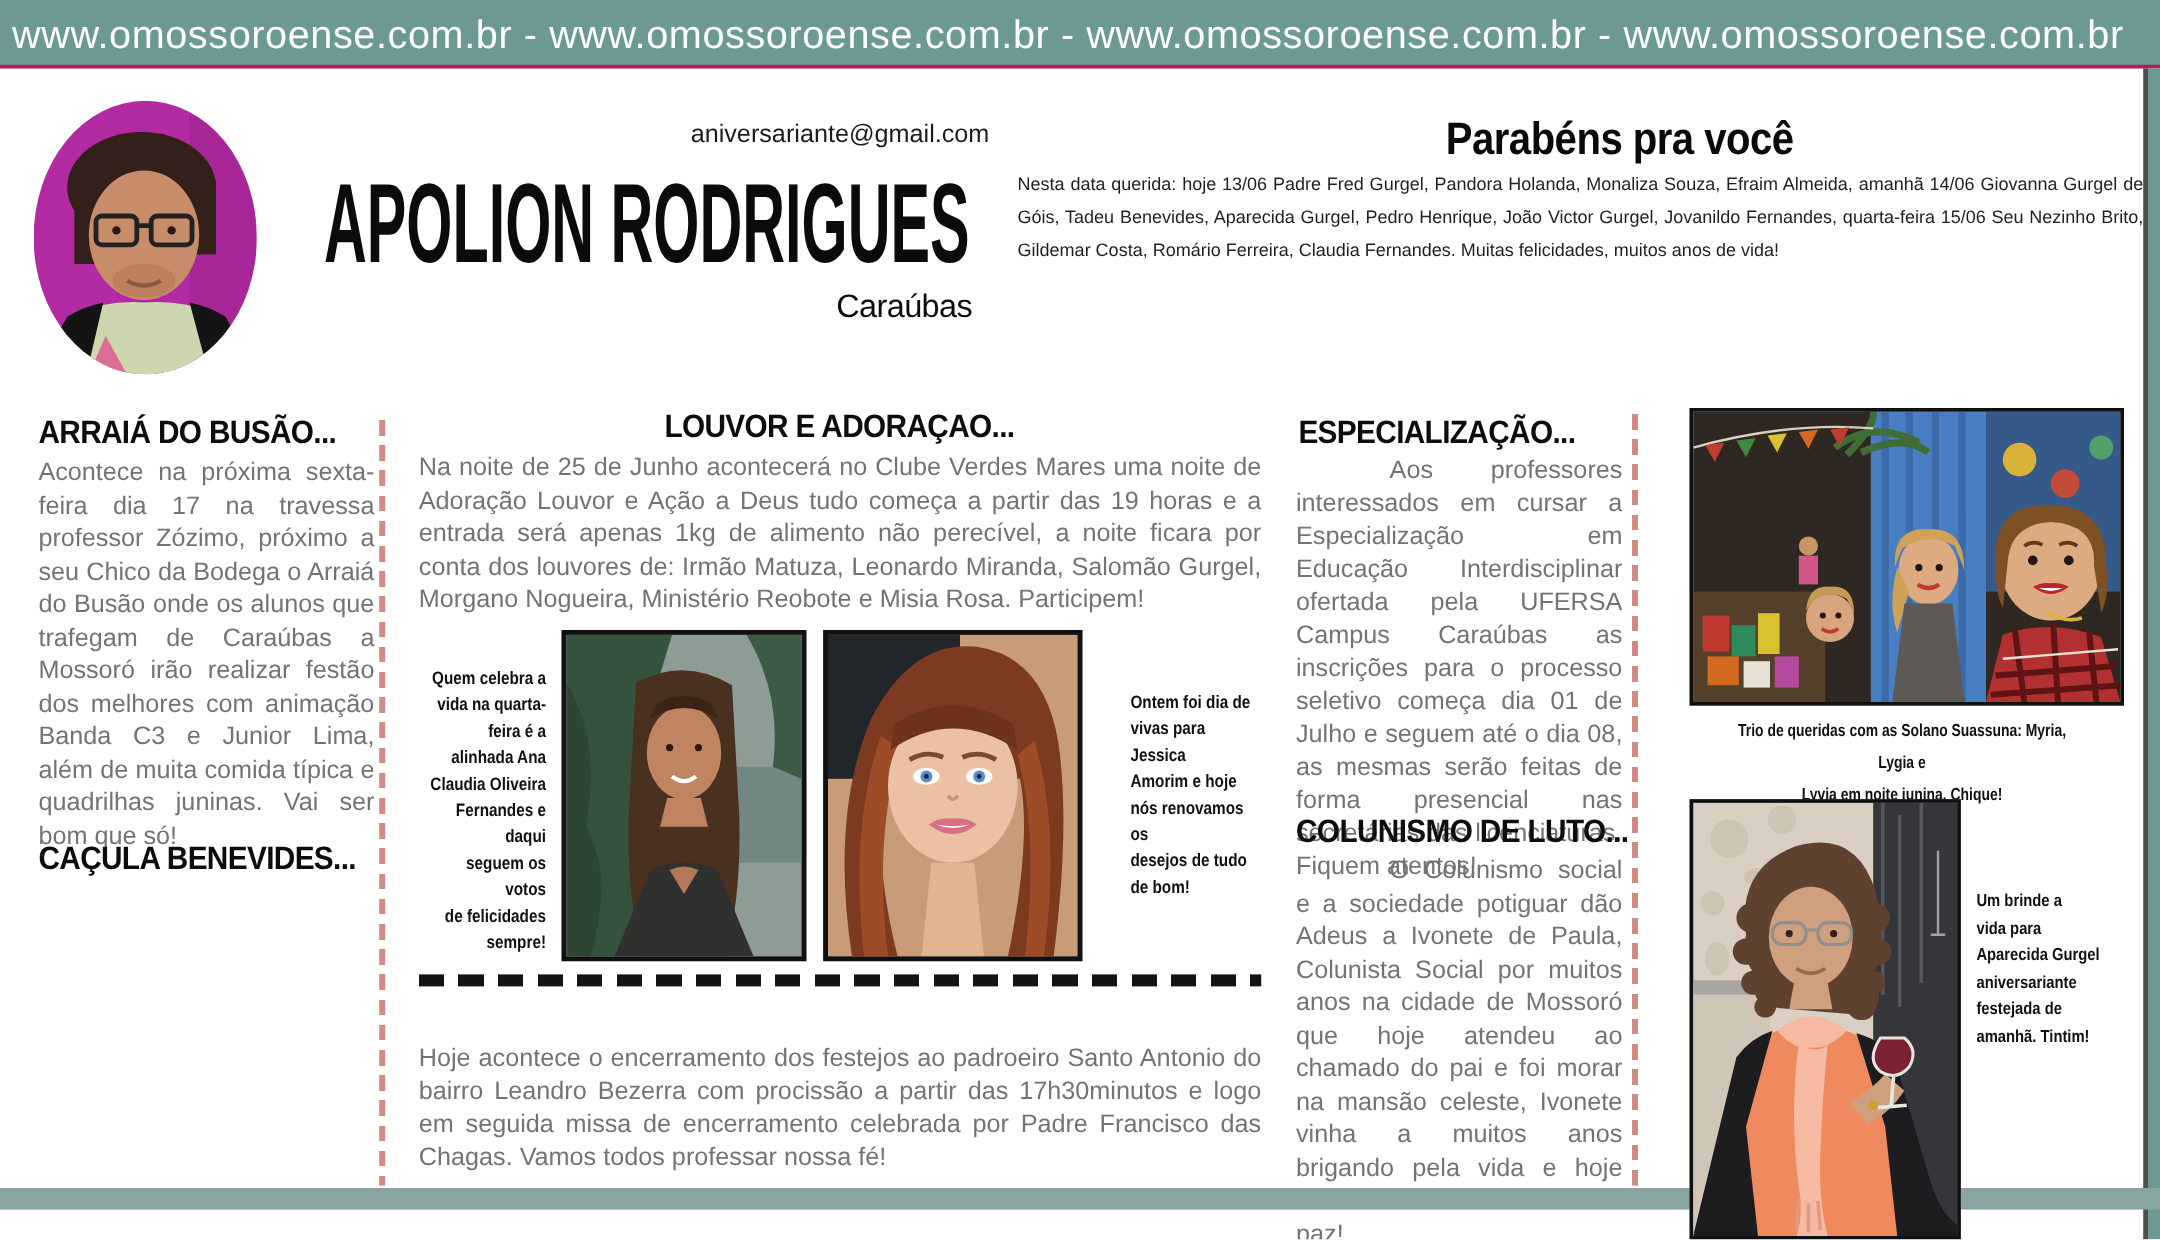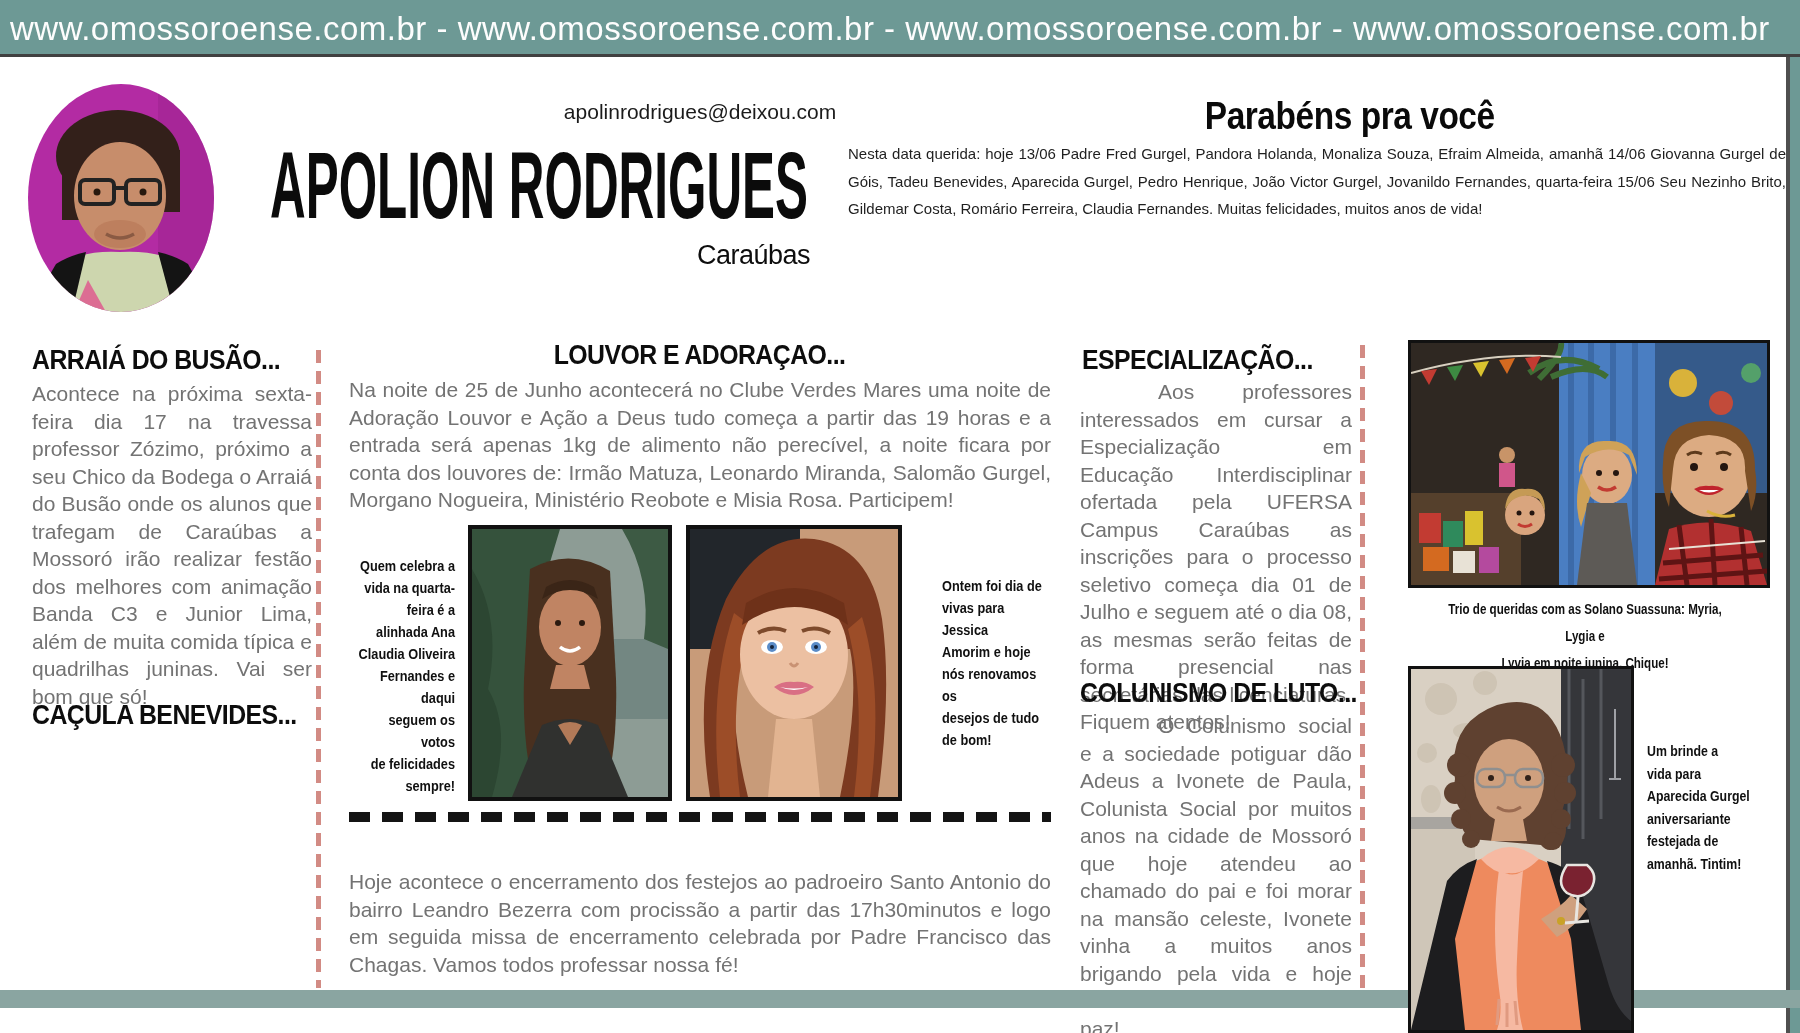--- a/index.html
+++ b/index.html
@@ -4,21 +4,21 @@
 <style>
   html,body{margin:0;padding:0;background:#ffffff;}
   #page{
     position:relative;width:1800px;height:1033px;overflow:hidden;background:#ffffff;
     font-family:"Liberation Sans",sans-serif;color:#1f1f1f;
   }
   .abs{position:absolute;}
   
   #banner{
     left:0;top:0;width:1800px;height:57px;background:#6d9995;
-    border-bottom:3px solid #404040;white-space:nowrap;overflow:hidden;
+    border-bottom:3px solid #be185d;white-space:nowrap;overflow:hidden;
     color:#fdfdfd;font-size:33px;line-height:57px;padding-left:10px;box-sizing:border-box;
     letter-spacing:.5px;
   }
   
   #right-darkline{left:1786px;top:57px;width:4px;height:976px;background:#4f4f4f;}
   #right-teal{left:1790px;top:57px;width:10px;height:976px;background:#6d9995;}
   
   #footer-bar{left:0;top:990px;width:1800px;height:18px;background:#8aa5a1;z-index:1;}
 
   .photo{border:4px solid #111;background:#888;overflow:hidden;}
@@ -81,21 +81,21 @@
       <line x1="86" y1="104" x2="98" y2="104" stroke="#222" stroke-width="4"></line>
       <circle cx="69" cy="108" r="3.5" fill="#27190f"></circle>
       <circle cx="115" cy="108" r="3.5" fill="#27190f"></circle>
       <path d="M78 150 Q92 158 106 150" stroke="#8a5a43" stroke-width="3.5" fill="none"></path>
       <path d="M10 228 L34 178 Q60 166 92 168 Q126 166 152 178 L178 228 Z" fill="#cdd6ae"></path>
       <path d="M0 228 L28 180 Q40 172 58 168 L44 228 Z" fill="#141414"></path>
       <path d="M186 228 L160 180 Q148 172 130 168 L146 228 Z" fill="#141414"></path>
       <path d="M60 196 L78 228 L46 228 Z" fill="#e0528c" opacity=".8"></path>
     </svg>
   </div>
-  <div id="email" class="abs">apolinrodrigues@deixou.com</div>
+  <div id="email" class="abs">aniversariante@gmail.com</div>
   <svg class="abs" style="left:270px;top:148px;" width="540" height="74" viewBox="0 0 540 74" xmlns="http://www.w3.org/2000/svg">
     <text x="0" y="70" font-family="Liberation Sans, sans-serif" font-size="94" font-weight="bold" fill="#0b0b0b" textLength="538" lengthAdjust="spacingAndGlyphs">APOLION RODRIGUES</text>
   </svg>
   <div id="caraubas" class="abs">Caraúbas</div>
 
   <div id="parabens-title" class="abs"><span>Parabéns pra você</span></div>
   <div id="parabens-text" class="abs">Nesta data querida: hoje 13/06 Padre Fred Gurgel, Pandora Holanda, Monaliza Souza, Efraim Almeida, amanhã 14/06 Giovanna Gurgel de Góis, Tadeu Benevides, Aparecida Gurgel, Pedro Henrique, João Victor Gurgel, Jovanildo Fernandes, quarta-feira 15/06 Seu Nezinho Brito, Gildemar Costa, Romário Ferreira, Claudia Fernandes. Muitas felicidades, muitos anos de vida!</div>
 
   <div id="vdash-left" class="abs vdash"></div>
   <div id="vdash-right" class="abs vdash"></div>

